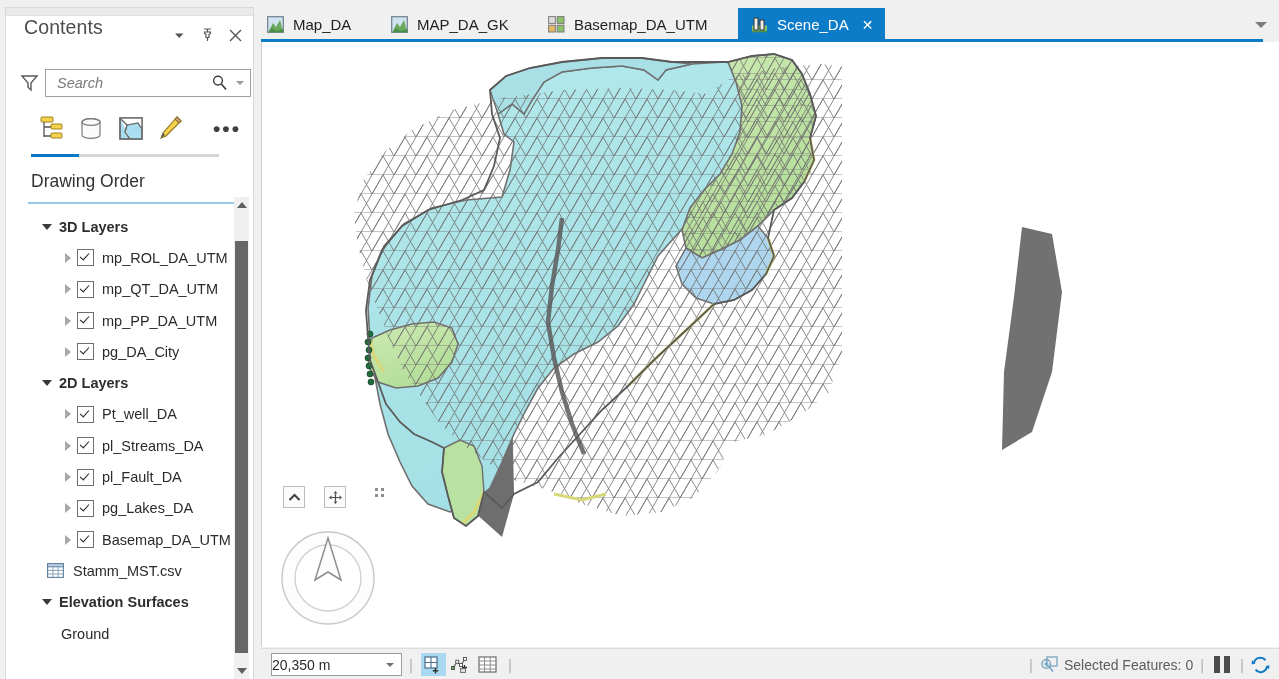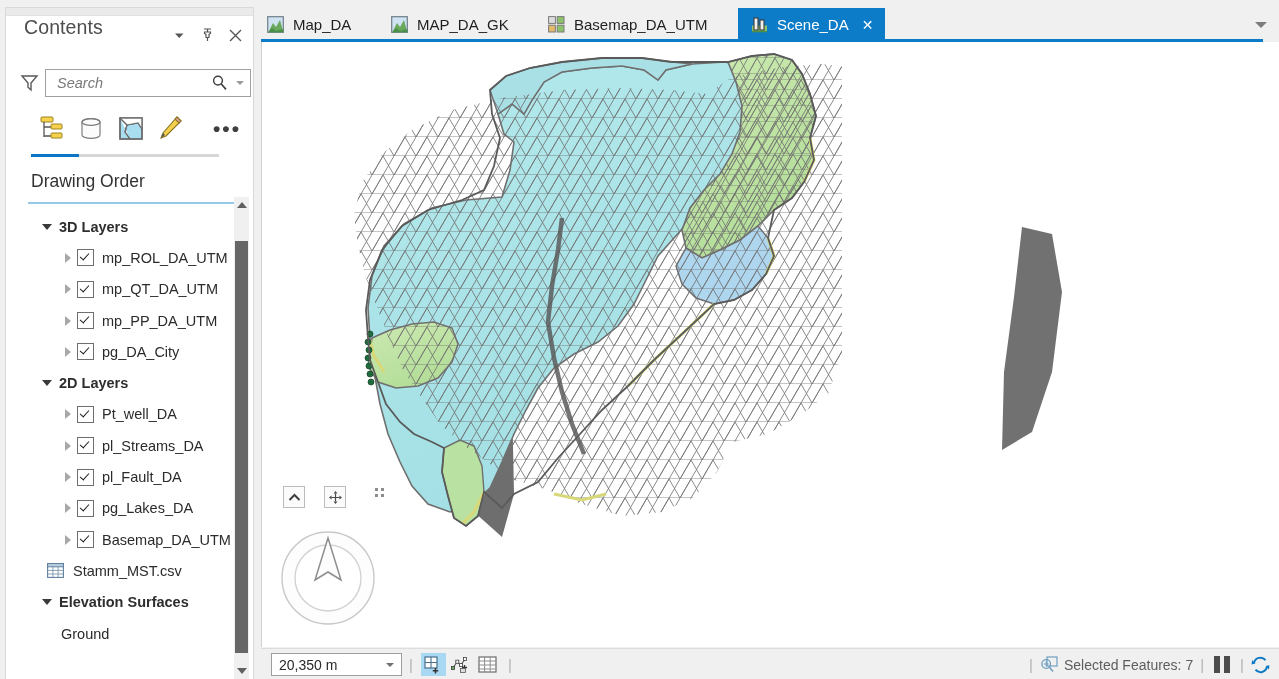--- a/index.html
+++ b/index.html
@@ -414,21 +414,21 @@
     border: 1px solid #9e9e9e;
     background: #fff;
     display: flex;
     align-items: center;
     box-sizing: border-box;
     cursor: pointer;
   }
   .scale-text {
     font-size: 14px;
     color: #2b2b2b;
-    margin-left: 7px;
+    margin-left: 0;
   }
   .scale-caret {
     margin-left: auto;
     margin-right: 7px;
     width: 0; height: 0;
     border-left: 4px solid transparent;
     border-right: 4px solid transparent;
     border-top: 4px solid #707070;
   }
   .sb-sep {
@@ -880,21 +880,21 @@
     <div class="sb-right">
       <span class="sb-sep">|</span>
       <span style="display:flex;">
         <svg width="19" height="18" viewBox="0 0 19 18">
           <rect x="7" y="1" width="10" height="9" fill="none" stroke="#6f9ec0" stroke-width="1.2"></rect>
           <circle cx="6.2" cy="8" r="4.3" fill="none" stroke="#6f9ec0" stroke-width="1.3"></circle>
           <path d="M6.2,5.6 L6.2,10.4 M3.8,8 L8.6,8" stroke="#6f9ec0" stroke-width="1.1"></path>
           <path d="M9.3,11.1 L13,15.5" stroke="#6f9ec0" stroke-width="1.5"></path>
         </svg>
       </span>
-      <span class="sel-feat-text">Selected Features: 7</span>
+      <span class="sel-feat-text">Selected Features: 0</span>
       <span class="sb-sep">|</span>
       <span class="pause-bars">
           <i></i>
           <i></i>
         </span>
       <span class="sb-sep">|</span>
       <span class="refresh-ic">
         <svg width="19" height="18" viewBox="0 0 19 18">
           <path d="M3,7 A6.5,6.5 0 0 1 14.5,4.2" stroke="#0e7ac4" stroke-width="2" fill="none"></path>
           <path d="M16,10.8 A6.5,6.5 0 0 1 4.5,13.6" stroke="#0e7ac4" stroke-width="2" fill="none"></path>

